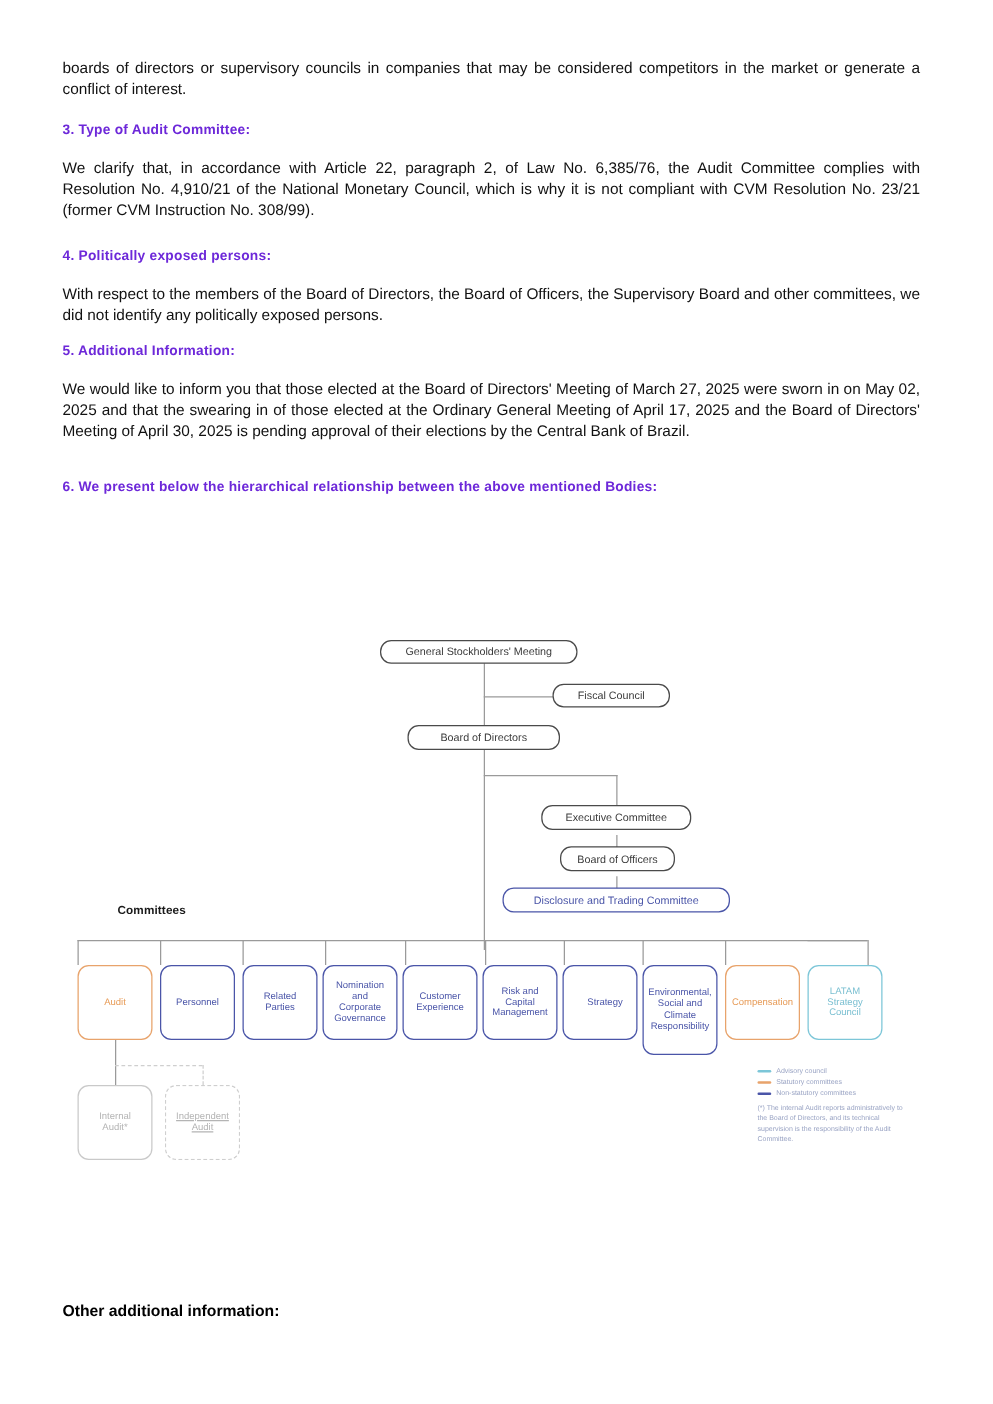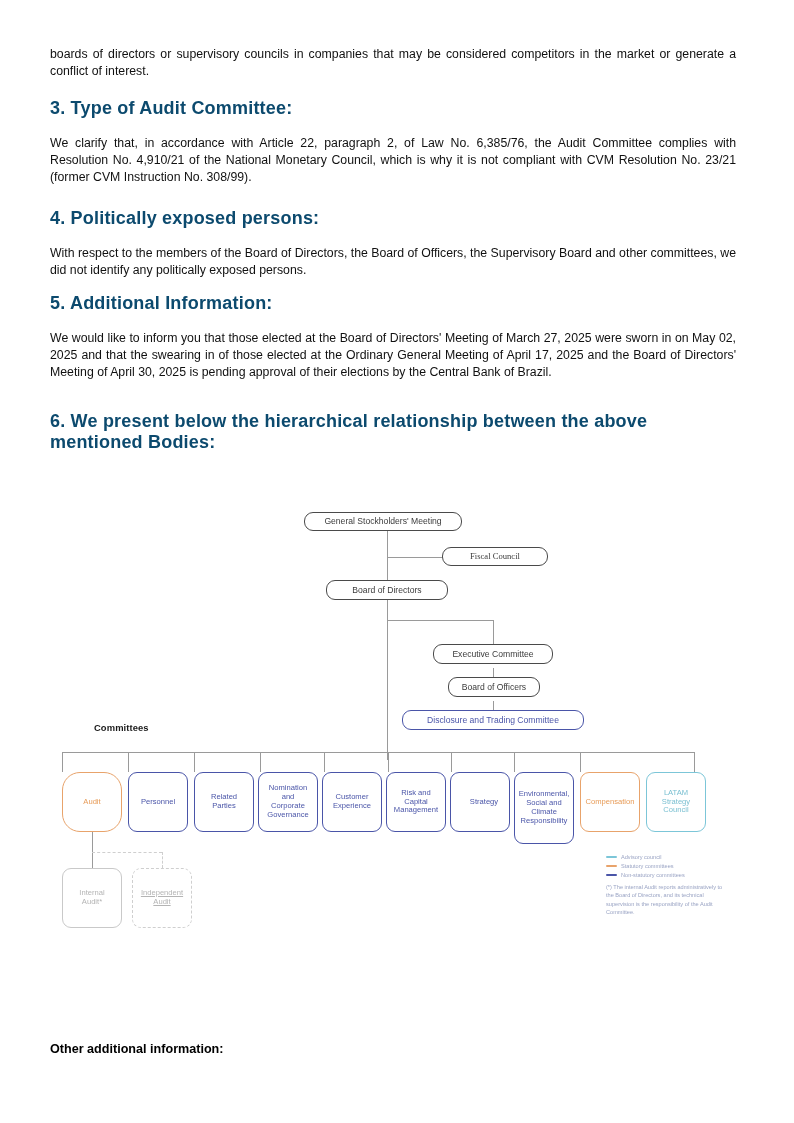--- a/index.html
+++ b/index.html
@@ -24,25 +24,25 @@
     width: 686px;
   }
   .para {
     font-size: 12.3px;
     line-height: 1.38;
     text-align: justify;
     color: #111;
     margin: 0 0 2px 0;
   }
   .heading {
-    font-size: 18px;
+    font-size: 11px;
     font-weight: bold;
     letter-spacing: .2px;
     margin: 0;
-    color: #0c4a6e;
+    color: #6d28d9;
   }
   .sp-12 { height: 12px; }
   .sp-16 { height: 16px; }
   .sp-20 { height: 20px; }
   .sp-8  { height: 8px; }
 
   
   #orgchart {
     position: absolute;
     left: 0;
@@ -206,21 +206,21 @@
 
   <div class="line v light" style="left:92px; top:352px; height:36px;"></div>
 
   <div class="dashline h" style="left:92px; top:372px; width:70px;"></div>
   <div class="dashline v" style="left:162px; top:372px; height:16px;"></div>
 
   <div class="node" style="left:304px; top:32px; width:158px; height:19px;">
     <span>General Stockholders' Meeting</span>
   </div>
 
-  <div class="node" style="left:442px; top:67px; width:106px; height:19px;font-family:Liberation Serif, serif;">
+  <div class="node" style="left:442px; top:67px; width:94px; height:19px;">
     <span>Fiscal Council</span>
   </div>
 
   <div class="node" style="left:326px; top:100px; width:122px; height:20px;">
     <span>Board of Directors</span>
   </div>
 
   <div class="node" style="left:433px; top:164px; width:120px; height:20px;text-align:center;">
     <span>Executive Committee</span>
   </div>
@@ -228,21 +228,21 @@
   <div class="node" style="left:448px; top:197px; width:92px; height:20px;">
     <span>Board of Officers</span>
   </div>
 
   <div class="node blue" style="left:402px; top:230px; width:182px; height:20px;">
     <span>Disclosure and Trading Committee</span>
   </div>
 
   <div class="comm-label" style="left:94px; top:242px;">Committees</div>
 
-  <div class="node comm-box orange" style="left:62px; top:292px; width:60px; height:60px;border-radius:18px;">
+  <div class="node comm-box orange" style="left:62px; top:292px; width:60px; height:60px;">
     <span>Audit</span>
   </div>
   <div class="node comm-box blue" style="left:128px; top:292px; width:60px; height:60px;">
     <span>Personnel</span>
   </div>
   <div class="node comm-box blue" style="left:194px; top:292px; width:60px; height:60px;">
     <span>Related Parties</span>
   </div>
   <div class="node comm-box blue" style="left:258px; top:292px; width:60px; height:60px;">
     <span>Nomination and Corporate Governance</span>

